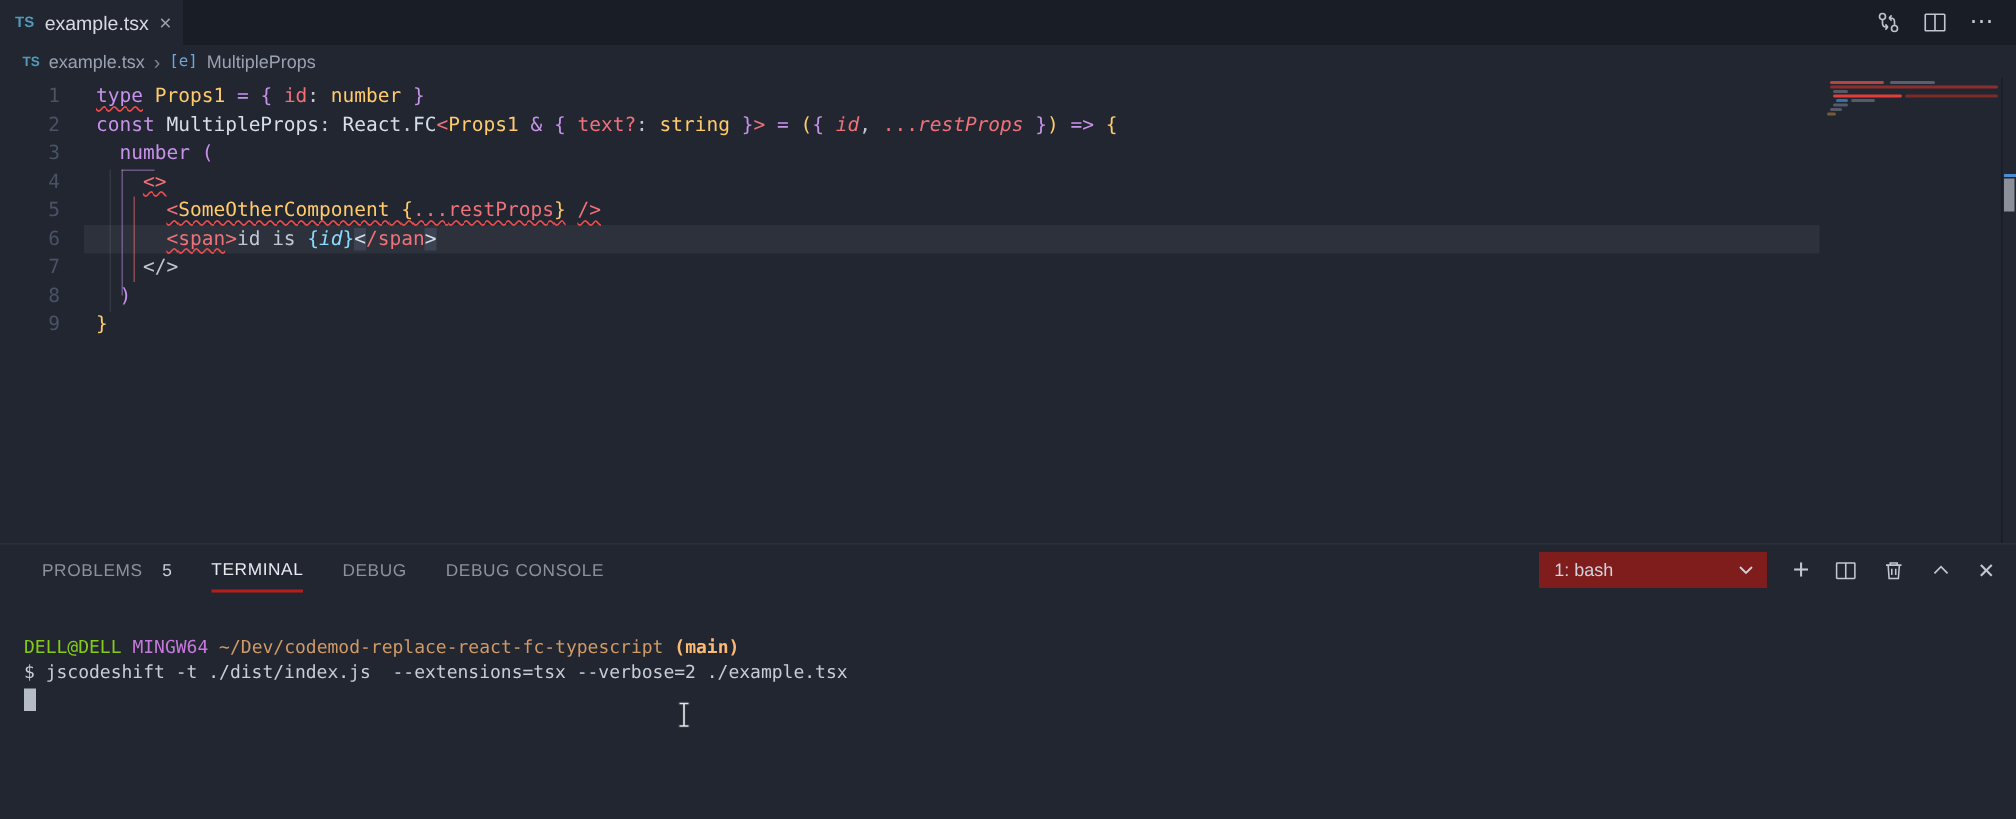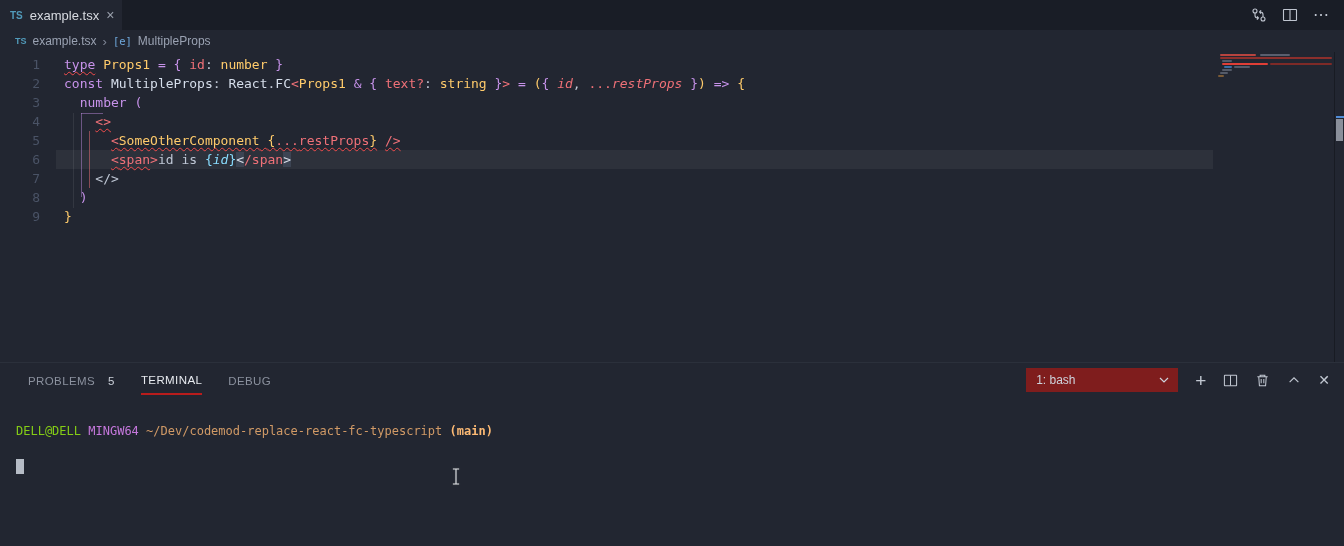--- a/index.html
+++ b/index.html
@@ -162,20 +162,23 @@
       <div class="ptab">
         <span>PROBLEMS</span>
         <span class="ptab-badge">5</span>
       </div>
       <div class="ptab active">
         <span>TERMINAL</span>
       </div>
       <div class="ptab">
         <span>DEBUG</span>
       </div>
+      <div class="ptab">
+        <span>DEBUG CONSOLE</span>
+      </div>
     </div>
     <div class="panel-right">
       <div class="term-select">
         <span>1: bash</span>
         <svg width="10" height="6" viewBox="0 0 10 6" fill="none" stroke="#ced3dc" stroke-width="1.2">
             <path d="M1 1l4 4 4-4"></path>
           </svg>
       </div>
       <span class="picon plus-glyph">+</span>
       <span class="picon">
@@ -192,20 +195,21 @@
       <span class="picon">
         <svg width="14" height="14" viewBox="0 0 16 16" fill="none" stroke="#c2c8d2" stroke-width="1.3">
             <path d="M3 10.5l5-5 5 5"></path>
           </svg>
       </span>
       <span class="picon close-glyph">✕</span>
     </div>
   </div>
   <div class="terminal">
     <div class="tline" style="top:26px" id="promptline"><span class="t-g">DELL@DELL</span><span> </span><span class="t-m">MINGW64</span><span> </span><span class="t-y">~/Dev/codemod-replace-react-fc-typescript</span><span> </span><span class="t-c">(main)</span></div>
+    <div class="tline" style="top:43px">$ jscodeshift -t ./dist/index.js  --extensions=tsx --verbose=2 ./example.tsx</div>
     <div class="block-cursor"></div>
     <div class="mouse-cursor">
       <svg width="12" height="19" viewBox="0 0 12 19">
         <g stroke="#30343d" stroke-width="2.6" fill="none" stroke-linecap="round">
           <path d="M3 2h6 M6 2v15 M3 17h6"></path>
         </g>
         <g stroke="#e4e6ea" stroke-width="1.1" fill="none">
           <path d="M3 2h6 M6 2v15 M3 17h6"></path>
         </g>
       </svg>

